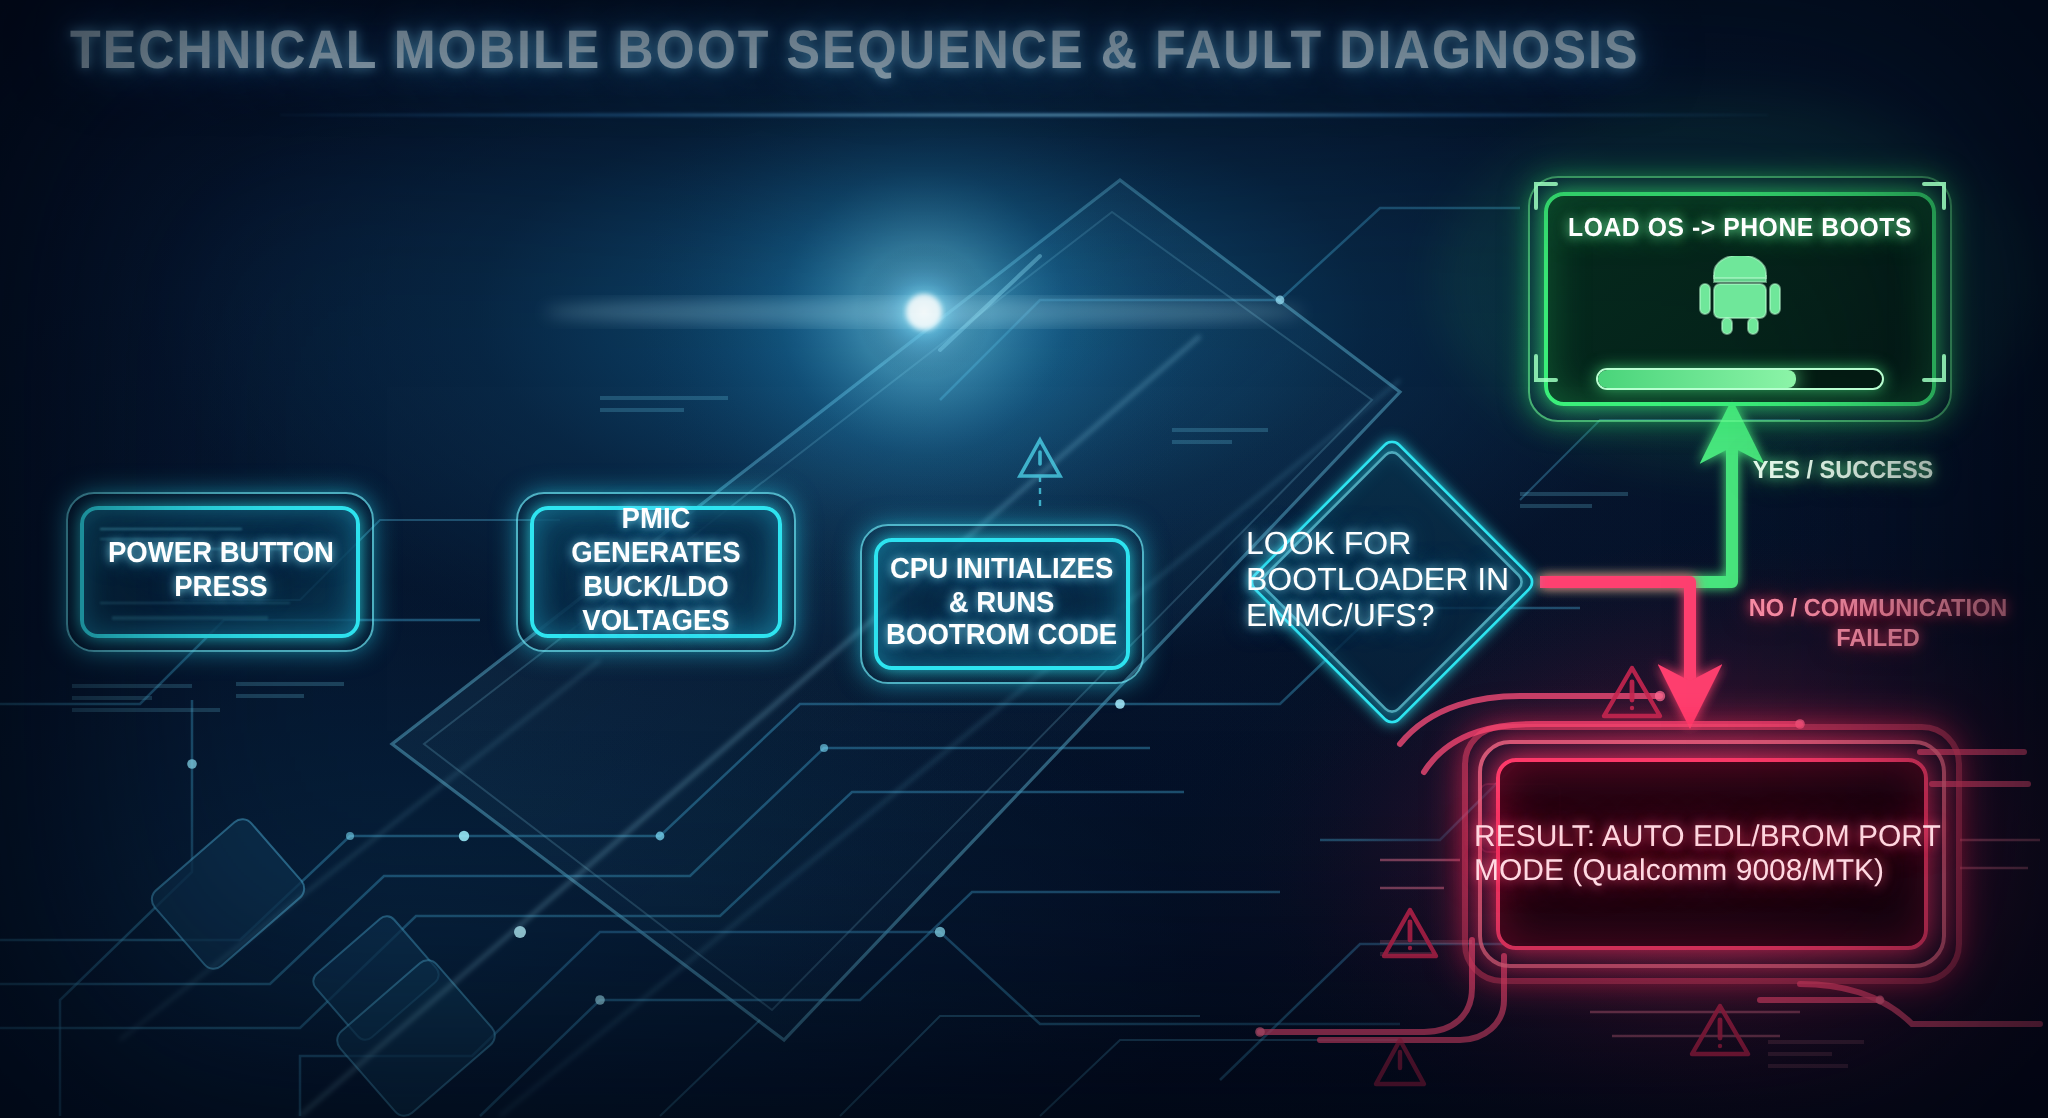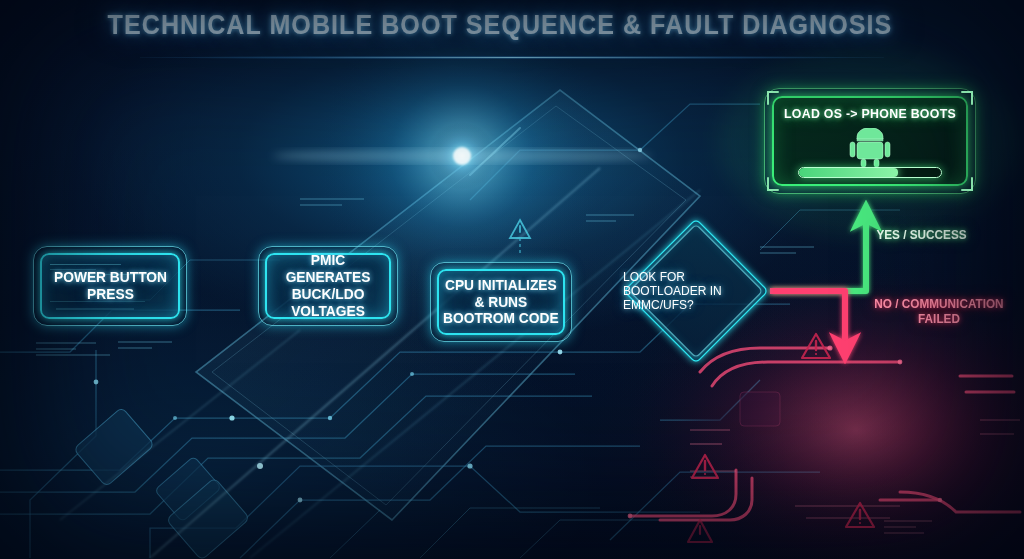--- a/index.html
+++ b/index.html
@@ -12,21 +12,21 @@
     background:
       radial-gradient(ellipse 52% 46% at 45% 28%, rgba(16,86,130,0.95) 0%, rgba(9,46,78,0.65) 42%, rgba(5,24,50,0.15) 72%, rgba(0,0,0,0) 100%),
       radial-gradient(ellipse 70% 60% at 20% 85%, rgba(7,36,64,0.9) 0%, rgba(3,16,38,0.4) 55%, rgba(0,0,0,0) 100%),
       radial-gradient(ellipse 55% 55% at 88% 78%, rgba(40,10,32,0.55) 0%, rgba(10,8,28,0.2) 55%, rgba(0,0,0,0) 100%),
       linear-gradient(160deg,#05132b 0%,#061a34 35%,#04142c 65%,#030c20 100%);
   }
   .layer { position:absolute; inset:0; }
   svg.layer { width:1024px; height:559px; }
 
   
-  #title-wrap { position:absolute; left:0; top:10px; width:1000px; text-align:center; }
+  #title-wrap { position:absolute; left:0; top:10px; width:1000px; }
   #page-title {
     font-size:27px; font-weight:bold; letter-spacing:1.1px;
     color:#cdeeff;
     text-shadow:0 0 6px rgba(120,210,255,.95),0 0 18px rgba(60,160,230,.8),0 0 34px rgba(30,120,200,.55);
     font-family:"Liberation Sans Narrow","Liberation Sans",sans-serif;
     transform:scaleX(.93); transform-origin:center;
     white-space:nowrap;
   }
   #title-rule { position:absolute; left:140px; top:56px; width:744px; height:3px;
     background:radial-gradient(ellipse at center, rgba(150,225,255,.95) 0%, rgba(60,150,220,.45) 40%, rgba(20,60,120,0) 78%);
@@ -68,25 +68,25 @@
   #diamond-node { position:absolute; left:623px; top:218px; width:146px; height:146px; }
   #diamond-node .dshape, #diamond-node .dshape2 {
     position:absolute; inset:0; border:2px solid #2ee4f0; border-radius:8px;
     transform:rotate(45deg) scale(.708);
     background:linear-gradient(150deg, rgba(9,52,78,.72), rgba(6,32,58,.84));
     box-shadow:0 0 10px rgba(46,228,240,.85), inset 0 0 16px rgba(40,200,230,.32);
   }
   #diamond-node .dshape2 { transform:rotate(45deg) scale(.655); border-color:rgba(120,235,248,.62);
     background:none; box-shadow:0 0 7px rgba(46,228,240,.5); }
   #diamond-node .txt { position:absolute; inset:0; display:flex; align-items:center; justify-content:center;
-    z-index:4; color:#fff; font-size:12px;
+    z-index:4; color:#fff; font-size:16px;
     text-shadow:0 0 5px rgba(140,235,255,.9),0 0 12px rgba(50,170,225,.6); }
 
   
-  #success-node { position:absolute; left:764px; top:88px; width:212px; height:106px; }
+  #success-node { position:absolute; left:764px; top:88px; width:212px; height:123px; }
   #success-node .gouter { position:absolute; inset:0; border-radius:15px; border:1.7px solid rgba(110,255,150,.62);
     box-shadow:0 0 14px rgba(50,230,110,.5); }
   #success-node .ginner { position:absolute; inset:8px; border-radius:10px; border:2.2px solid #3bf07a;
     background:linear-gradient(150deg, rgba(6,44,28,.90), rgba(4,30,22,.92));
     box-shadow:0 0 12px rgba(60,240,120,.9), inset 0 0 20px rgba(40,200,100,.34); }
   #success-node .glabel { position:absolute; left:0; right:0; top:18px; text-align:center; z-index:4;
     color:#ffffff; font-size:13px; font-weight:bold; letter-spacing:.3px;
     font-family:"Liberation Sans Narrow","Liberation Sans",sans-serif; transform:scaleX(.95);
     text-shadow:0 0 6px rgba(130,255,170,.95),0 0 14px rgba(40,210,100,.7); }
   #android-icon { position:absolute; left:50%; top:40px; transform:translateX(-50%); z-index:4; }
@@ -380,20 +380,28 @@
         <rect x="37" y="14" width="5" height="15" rx="2.5"></rect>
         <rect x="13" y="31" width="5" height="8" rx="2.5"></rect>
         <rect x="26" y="31" width="5" height="8" rx="2.5"></rect>
       </g>
     </svg>
     <div id="progress-outer">
       <div id="progress-fill" style="width:70%"></div>
     </div>
   </div>
 
+  <div id="fail-node">
+    <div class="router"></div>
+    <div class="rmid"></div>
+    <div class="rinner"></div>
+    <div class="txt">RESULT: AUTO
+EDL/BROM PORT MODE
+(Qualcomm 9008/MTK)</div>
+  </div>
 
   <div class="edge-label" id="label-yes">YES / SUCCESS</div>
   <div class="edge-label" id="label-no">NO / COMMUNICATION
 FAILED</div>
 
   <svg class="layer" viewBox="0 0 1024 559">
     <g fill="none" stroke="#c4254f" stroke-width="2.2" stroke-linejoin="round" opacity=".9">
       <g>
         <path d="M 816 334 L 830 358 L 802 358 Z"></path>
         <line x1="816" y1="341" x2="816" y2="350" stroke-width="2.4" stroke-linecap="round"></line>

